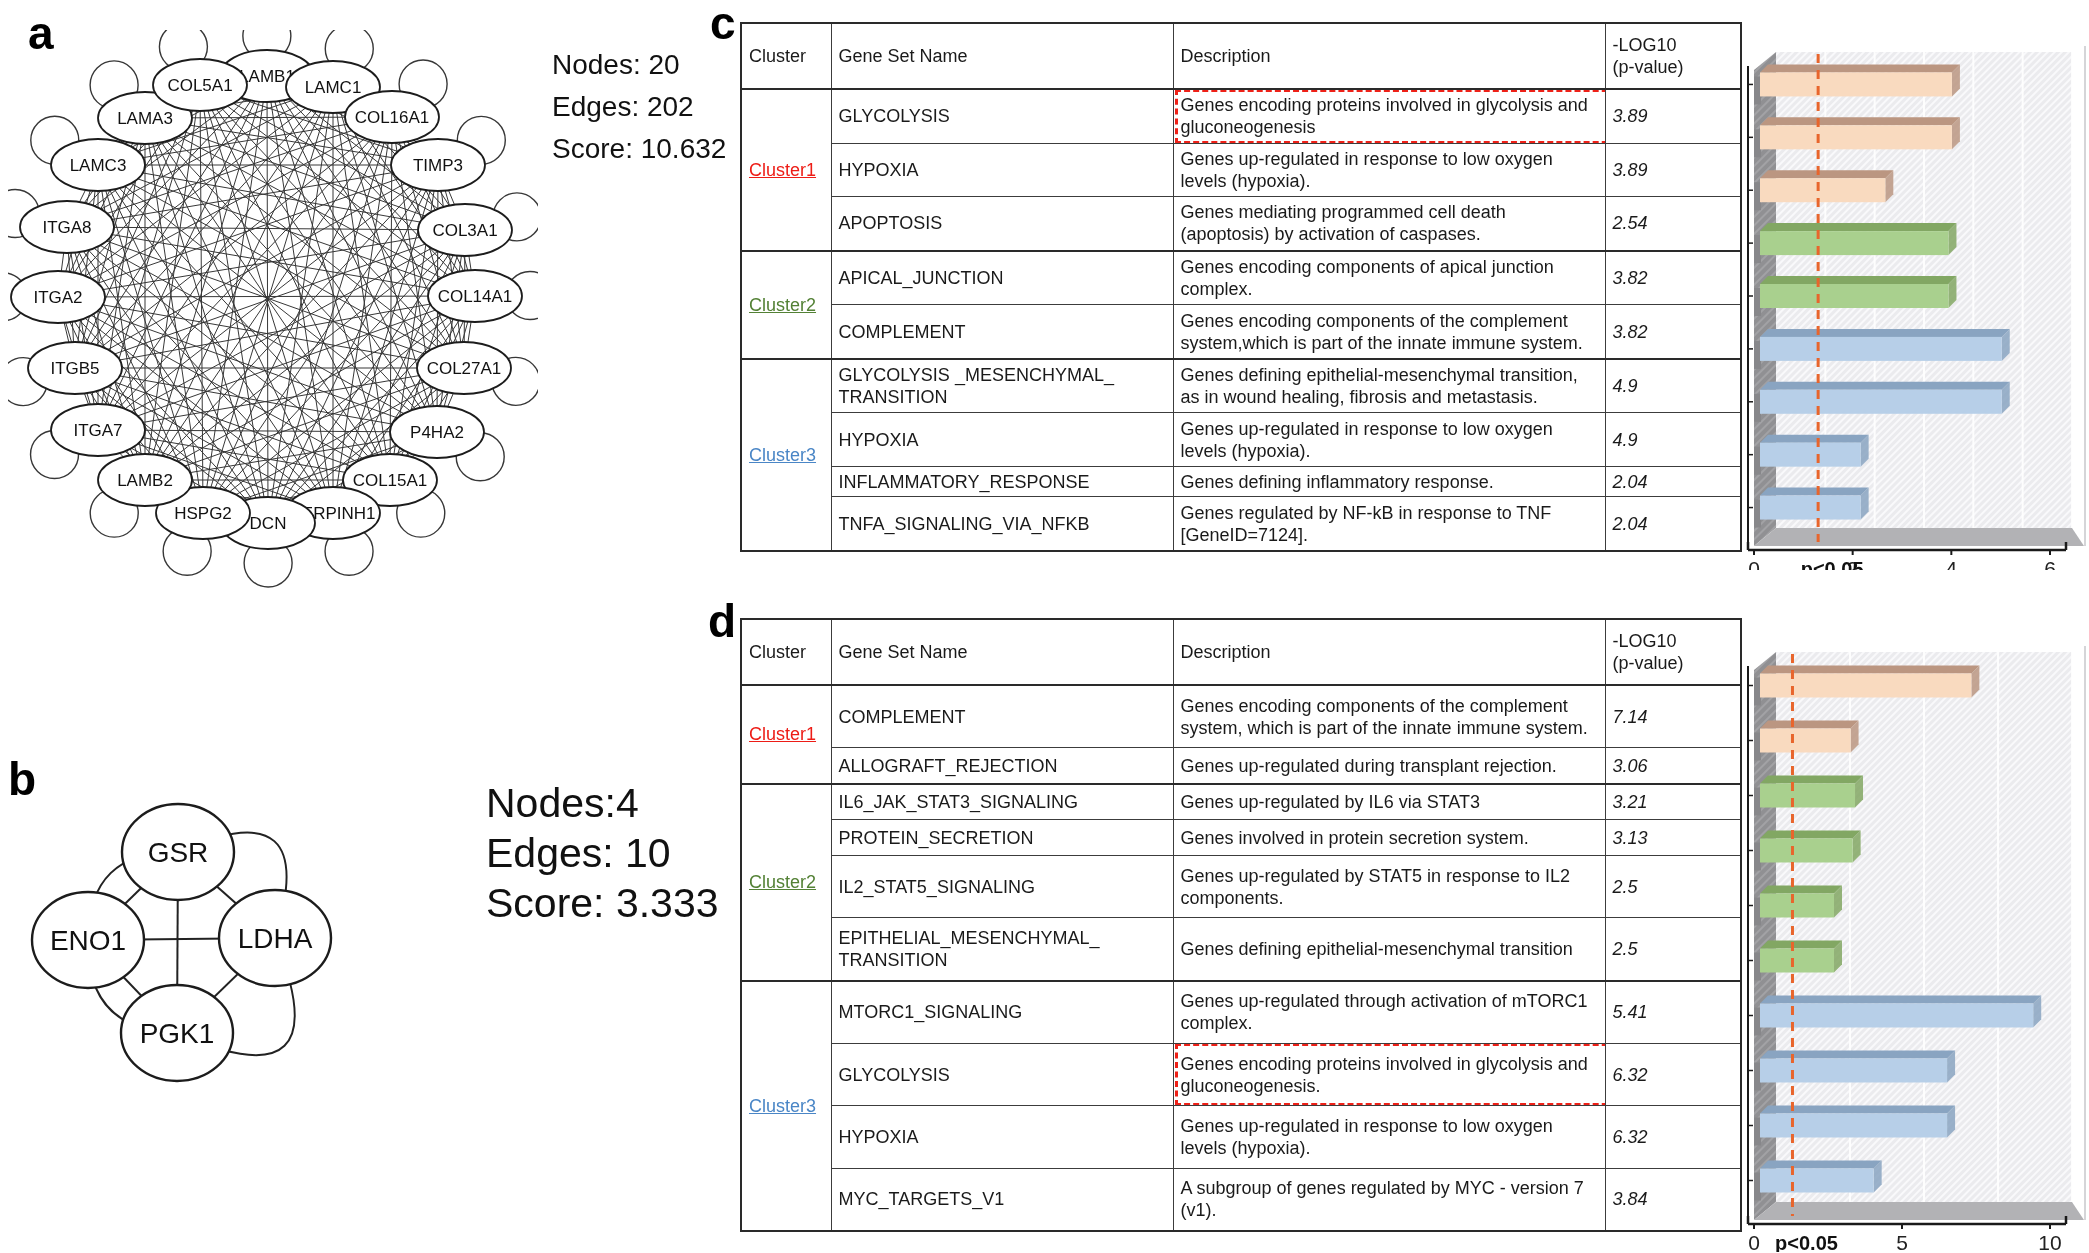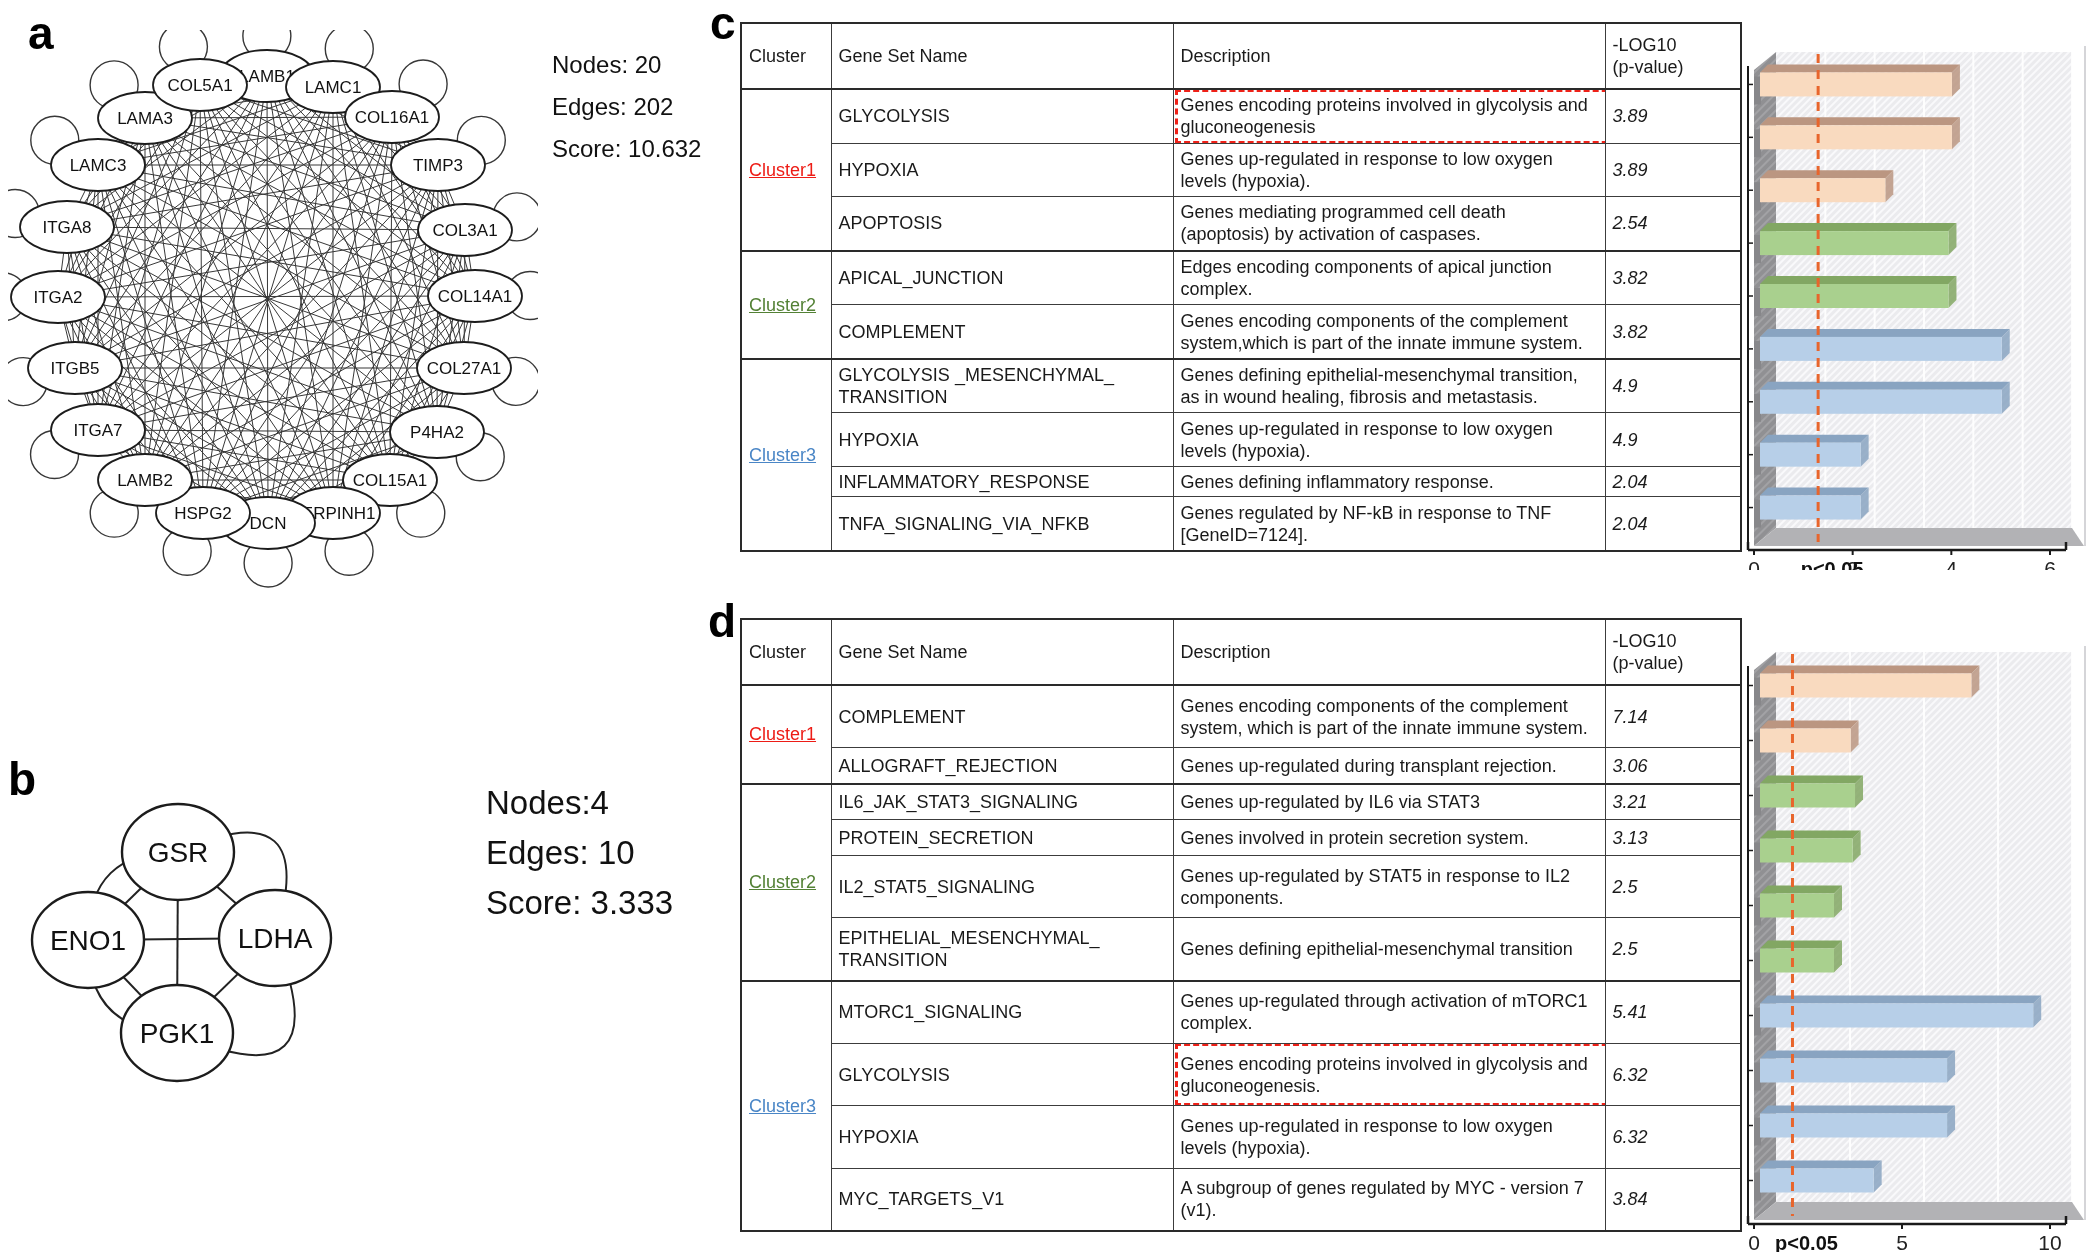--- a/index.html
+++ b/index.html
@@ -1,21 +1,21 @@
 <!DOCTYPE html>
 <html><head>
 <meta charset="utf-8">
 <style>
   html,body{margin:0;padding:0;background:#ffffff;}
   #stage{position:relative;width:2089px;height:1253px;background:#ffffff;overflow:hidden;
          font-family:"Liberation Sans", sans-serif;color:#1a1a1a;}
   .abs{position:absolute;}
   .plabel{position:absolute;font-size:46px;font-weight:bold;color:#000;line-height:1;}
-  .stats{position:absolute;font-size:24px;line-height:42px;color:#111;}
-  .stats-b{font-size:33px;line-height:50px;}
+  .stats{position:absolute;font-size:28px;line-height:42px;color:#111;}
+  .stats-b{font-size:41px;line-height:50px;}
   .tablewrap{position:absolute;}
   table.gtable{border-collapse:collapse;table-layout:fixed;width:100%;background:#fff;}
   table.gtable td, table.gtable th{border:1.6px solid #3c3c3c;padding:3px 7px;vertical-align:middle;
       font-size:18px;line-height:22px;font-weight:normal;text-align:left;overflow:hidden;}
   table.gtable{border:2.4px solid #2a2a2a;}
   tr.group-start td{border-top:2.4px solid #2a2a2a;}
   table.gtable thead th{height:58px;}
   td.cluster-cell{text-align:center;font-size:18px;padding:2px;text-decoration:underline;}
   td.pval-cell{padding-left:6px;font-style:italic;}
   td.desc-cell{position:relative;}
@@ -404,21 +404,21 @@
             <td class="pval-cell">3.89</td>
           </tr>
           <tr>
             <td>APOPTOSIS</td>
             <td class="desc-cell">Genes mediating programmed cell death (apoptosis) by activation of caspases.</td>
             <td class="pval-cell">2.54</td>
           </tr>
           <tr class="group-start">
             <td class="cluster-cell" rowspan="2" style="color: rgb(83, 129, 53);">Cluster2</td>
             <td>APICAL_JUNCTION</td>
-            <td class="desc-cell">Edges encoding components of apical junction complex.</td>
+            <td class="desc-cell">Genes encoding components of apical junction complex.</td>
             <td class="pval-cell">3.82</td>
           </tr>
           <tr>
             <td>COMPLEMENT</td>
             <td class="desc-cell">Genes encoding components of the complement system,which is part of the innate immune system.</td>
             <td class="pval-cell">3.82</td>
           </tr>
           <tr class="group-start">
             <td class="cluster-cell" rowspan="4" style="color: rgb(74, 134, 198);">Cluster3</td>
             <td>GLYCOLYSIS _MESENCHYMAL_ TRANSITION</td>

